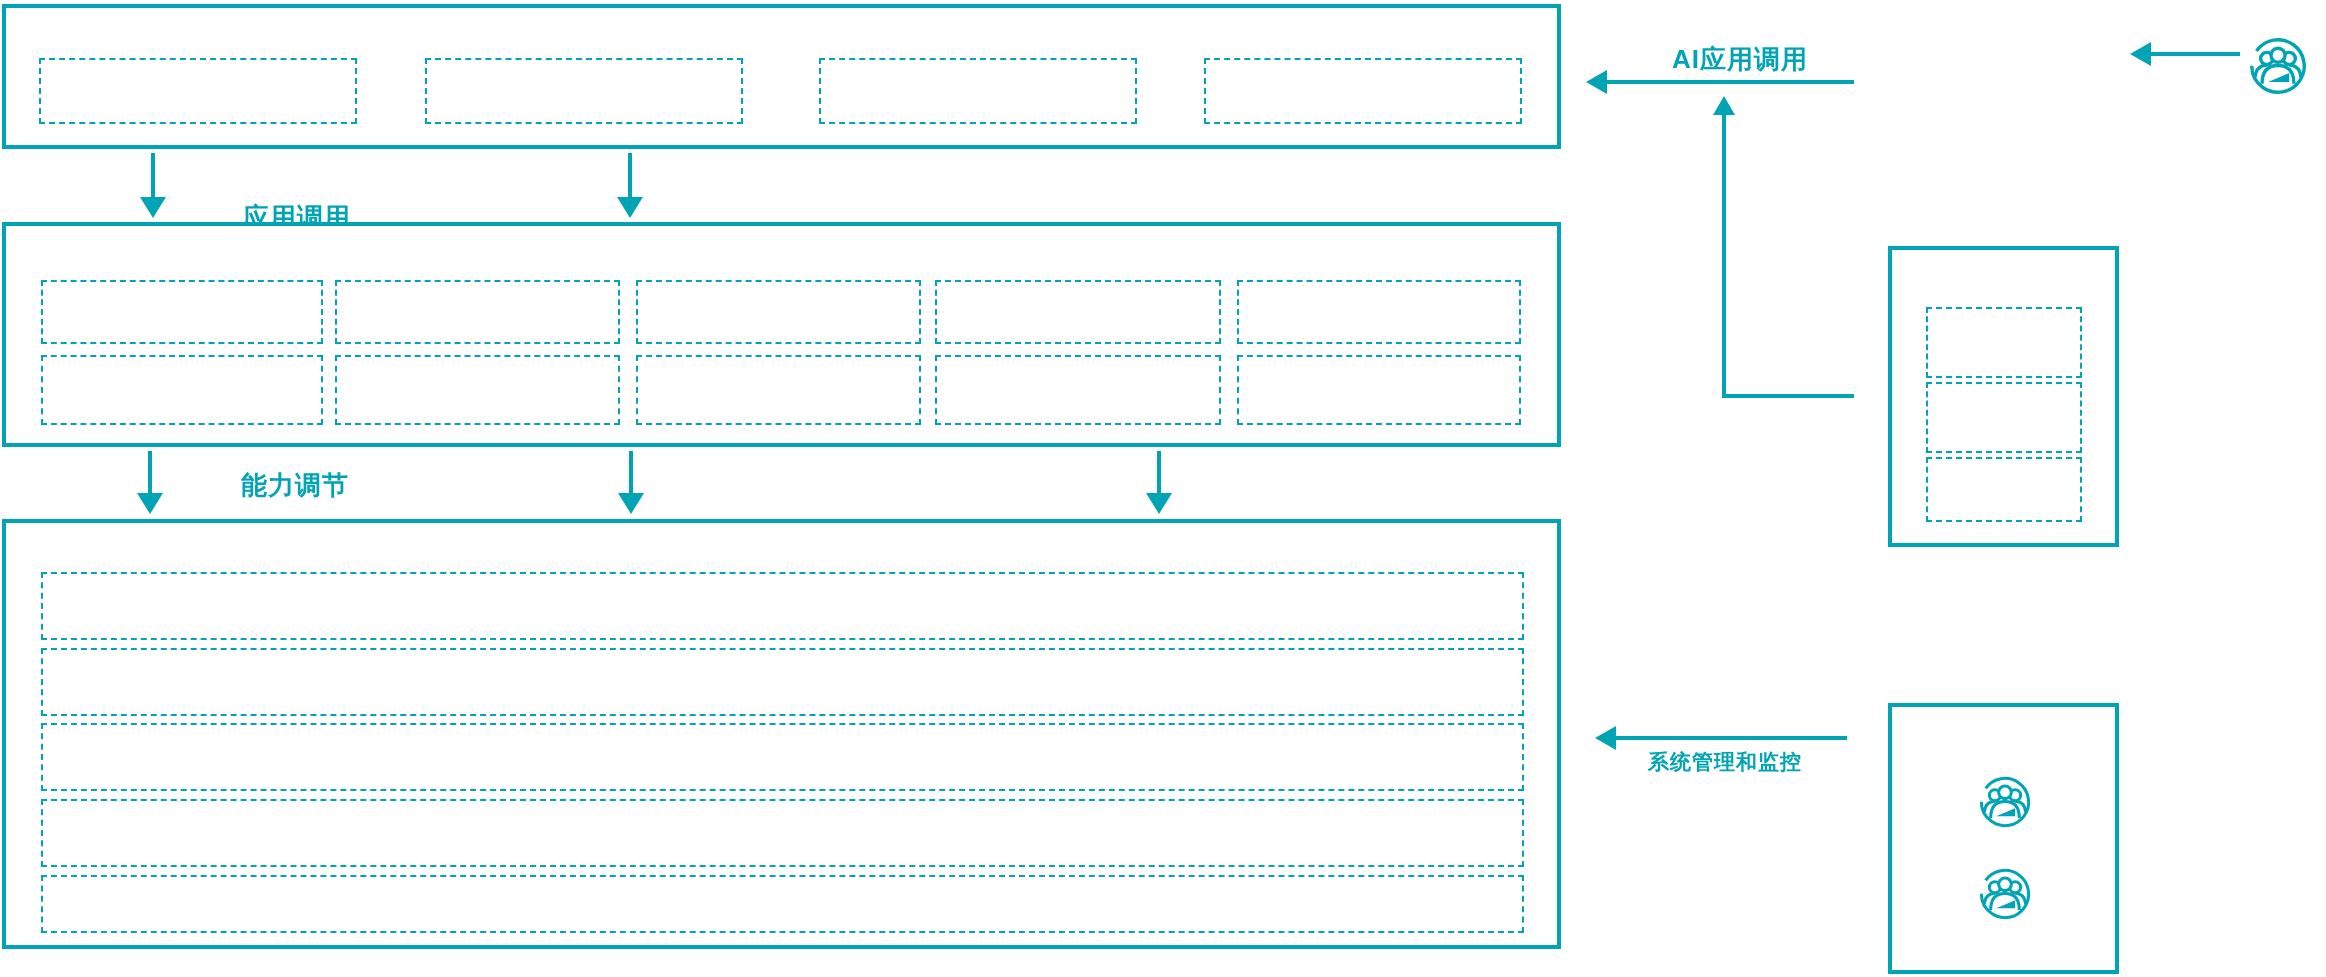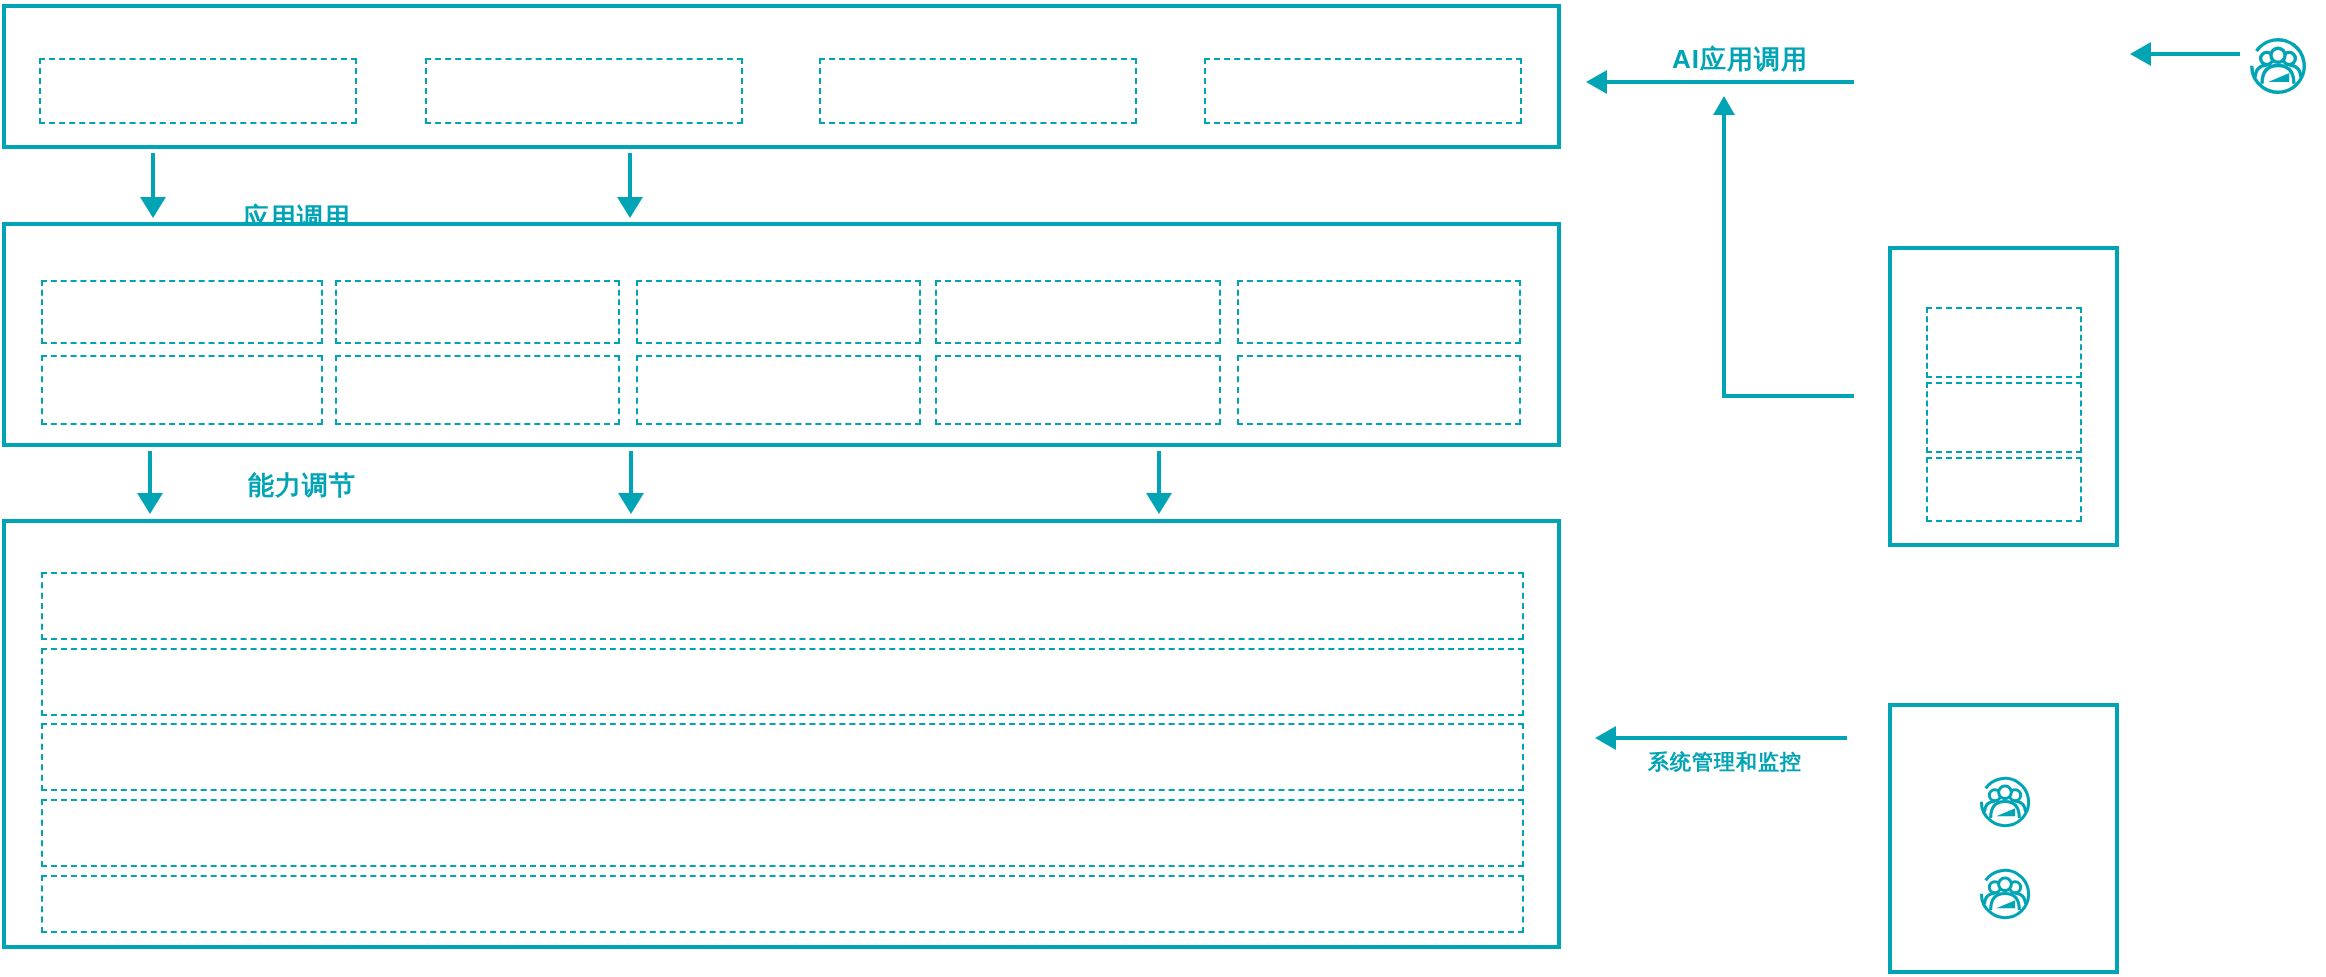--- a/index.html
+++ b/index.html
@@ -84,21 +84,21 @@
     <div class="dash" style="left:929px;top:129px;width:286px;height:70px;"></div>
     <div class="dash" style="left:1231px;top:129px;width:284px;height:70px;"></div>
   </div>
 
   <div class="vline" style="left:148px;top:451px;height:43px;"></div>
   <div class="tri-down" style="left:137px;top:493px;"></div>
   <div class="vline" style="left:629px;top:451px;height:43px;"></div>
   <div class="tri-down" style="left:618px;top:493px;"></div>
   <div class="vline" style="left:1157px;top:451px;height:43px;"></div>
   <div class="tri-down" style="left:1146px;top:493px;"></div>
-  <div class="lbl" style="left:241px;top:468px;margin-left:7px;">能力调节</div>
+  <div class="lbl" style="left:241px;top:468px;">能力调节</div>
 
   <div class="band" style="left:2px;top:519px;width:1559px;height:430px;">
     <div class="dash" style="left:35px;top:49px;width:1483px;height:68px;"></div>
     <div class="dash" style="left:35px;top:125px;width:1483px;height:68px;"></div>
     <div class="dash" style="left:35px;top:200px;width:1483px;height:68px;"></div>
     <div class="dash" style="left:35px;top:276px;width:1483px;height:68px;"></div>
     <div class="dash" style="left:35px;top:352px;width:1483px;height:58px;"></div>
   </div>
 
   <div class="lbl" style="left:1672px;top:42px;">AI应用调用</div>

